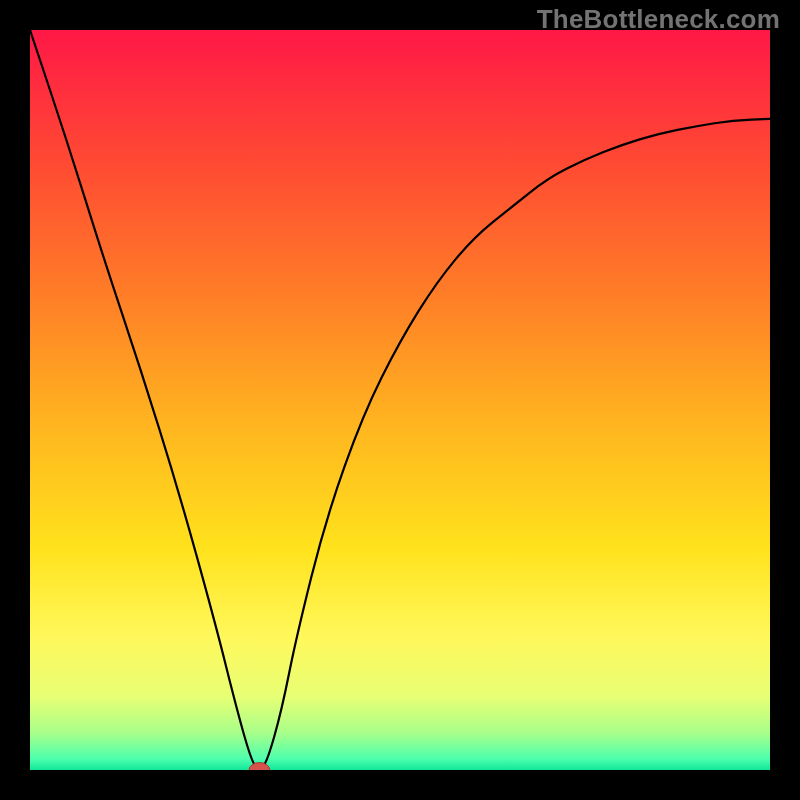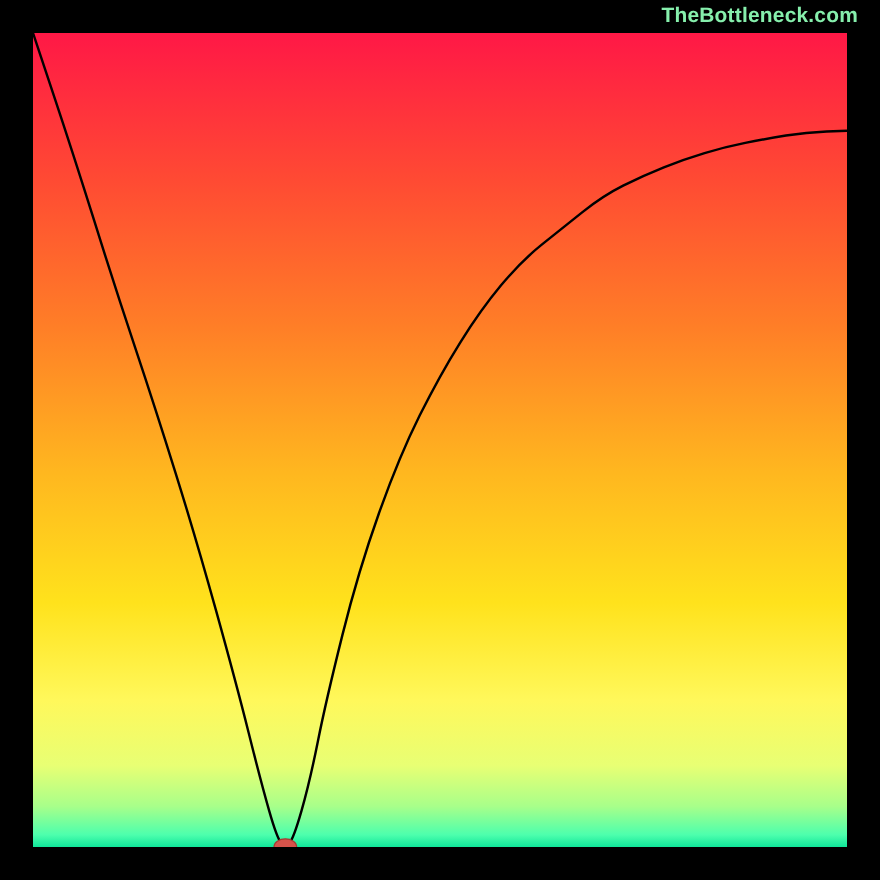--- a/index.html
+++ b/index.html
@@ -14,22 +14,22 @@
   .frame {
     position: relative;
     width: 800px;
     height: 800px;
     background: #000;
   }
   .watermark {
     position: absolute;
     top: 4px;
     right: 20px;
-    color: #86efac;
-    font-size: 19px;
+    color: #737373;
+    font-size: 26px;
     font-weight: 600;
     letter-spacing: 0.2px;
     user-select: none;
   }
   .plot-area {
     position: absolute;
     left: 30px;
     top: 30px;
     width: 740px;
     height: 740px;

